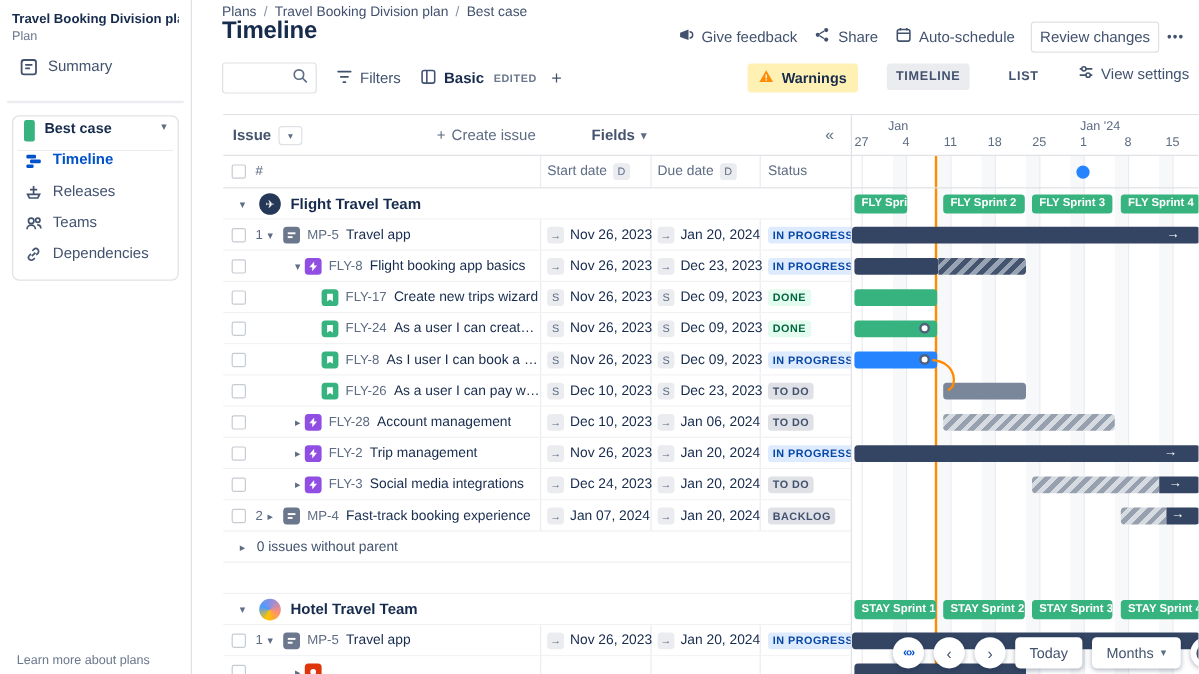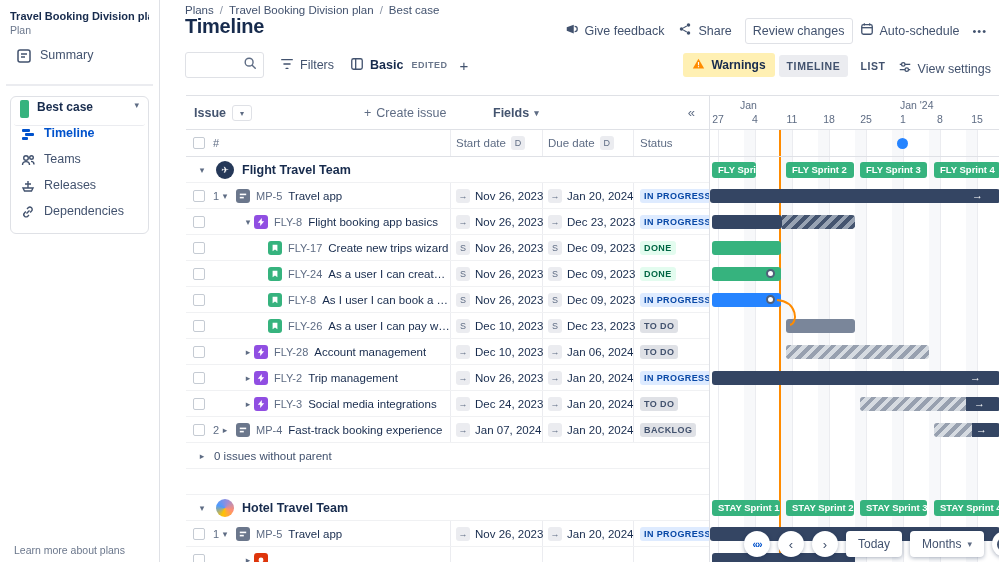--- a/index.html
+++ b/index.html
@@ -34,21 +34,21 @@
 .more-btn{font-size:11px;letter-spacing:1px;color:#42526E;padding:5px 6px;cursor:pointer}
 
 
 .toolbar{position:absolute;left:185px;top:51px;right:8px;height:28px;display:flex;align-items:center}
 .search-box{width:79px;height:26px;border:1.5px solid #DFE1E6;border-radius:3px;display:flex;align-items:center;background:#fff;padding:0 5px}
 .search-box input{border:0;outline:0;width:52px;font-size:12px;font-family:inherit}
 .tb-item{display:flex;align-items:center;gap:6px;color:#42526E;font-size:12.5px;margin-left:16px;cursor:pointer;white-space:nowrap}
 .view-name{color:#172B4D;font-weight:600}
 .view-badge{font-size:9px;font-weight:700;color:#6B778C;letter-spacing:.5px;margin-left:2px}
 .plus-btn{margin-left:12px;font-size:15px;color:#42526E;cursor:pointer}
-.toolbar-right{margin-left:auto;display:flex;align-items:flex-end;gap:4px}
+.toolbar-right{margin-left:auto;display:flex;align-items:flex-start;gap:24px}
 .warnings-pill{display:flex;align-items:center;gap:6px;background:#FFF0B3;border-radius:3px;padding:4px 9px;font-size:12px;font-weight:600;color:#172B4D;cursor:pointer}
 .seg{font-size:10.5px;font-weight:700;letter-spacing:.6px;color:#42526E;padding:5px 8px;border-radius:3px;cursor:pointer}
 .seg.active{background:#EBECF0}
 .view-settings{display:flex;align-items:center;gap:6px;font-size:12.5px;color:#42526E;cursor:pointer}
 
 
 .board{position:absolute;left:186px;top:95px;right:0;bottom:0;display:flex;border-top:1.5px solid #DFE1E6}
 .table-panel{width:523px;flex:0 0 523px;background:#fff}
 .thead{height:34px;position:relative;border-bottom:1.5px solid #DFE1E6;color:#44546F}
 .th-issue{position:absolute;left:8px;top:10px;font-size:12.5px;font-weight:700}
@@ -149,36 +149,36 @@
               <rect x="2" y="3" width="8" height="3" rx="1" fill="#0052CC"></rect>
               <rect x="5" y="7" width="9" height="3" rx="1" fill="#0052CC"></rect>
               <rect x="2" y="11" width="6" height="3" rx="1" fill="#0052CC"></rect>
             </svg>
           </span>
         <span>Timeline</span>
       </div>
       <div class="side-row">
         <span class="sicon">
             <svg width="16" height="16" viewBox="0 0 16 16">
+              <path d="M3 10h10l-1.5 3h-7L3 10z" fill="none" stroke="#42526E" stroke-width="1.4"></path>
+              <path d="M8 3v7M5 6h6" stroke="#42526E" stroke-width="1.4"></path>
+            </svg>
+          </span>
+        <span>Releases</span>
+      </div>
+      <div class="side-row">
+        <span class="sicon">
+            <svg width="16" height="16" viewBox="0 0 16 16">
               <circle cx="6" cy="6" r="2.3" fill="none" stroke="#42526E" stroke-width="1.4"></circle>
               <path d="M2.5 13c0-2 1.6-3.4 3.5-3.4S9.5 11 9.5 13" fill="none" stroke="#42526E" stroke-width="1.4"></path>
               <circle cx="11.5" cy="5.5" r="1.8" fill="none" stroke="#42526E" stroke-width="1.4"></circle>
               <path d="M11 9.4c1.8 0 3 1.4 3 3" fill="none" stroke="#42526E" stroke-width="1.4"></path>
             </svg>
           </span>
         <span>Teams</span>
-      </div>
-      <div class="side-row">
-        <span class="sicon">
-            <svg width="16" height="16" viewBox="0 0 16 16">
-              <path d="M3 10h10l-1.5 3h-7L3 10z" fill="none" stroke="#42526E" stroke-width="1.4"></path>
-              <path d="M8 3v7M5 6h6" stroke="#42526E" stroke-width="1.4"></path>
-            </svg>
-          </span>
-        <span>Releases</span>
       </div>
       <div class="side-row">
         <span class="sicon">
             <svg width="16" height="16" viewBox="0 0 16 16">
               <path d="M6.5 9.5L9.5 6.5" stroke="#42526E" stroke-width="1.4"></path>
               <path d="M7 5l1.2-1.2a2.3 2.3 0 013.3 3.3L10.2 8.4" fill="none" stroke="#42526E" stroke-width="1.4"></path>
               <path d="M9 11l-1.2 1.2a2.3 2.3 0 01-3.3-3.3L5.8 7.6" fill="none" stroke="#42526E" stroke-width="1.4"></path>
             </svg>
           </span>
         <span>Dependencies</span>
@@ -208,31 +208,31 @@
     </span>
     <span class="h-btn">
       <span><svg width="14" height="14" viewBox="0 0 16 16">
             <circle cx="12" cy="3.5" r="2" fill="#42526E"></circle>
             <circle cx="4" cy="8" r="2" fill="#42526E"></circle>
             <circle cx="12" cy="12.5" r="2" fill="#42526E"></circle>
             <path d="M5.8 7L10 4.5M5.8 9l4.2 2.5" stroke="#42526E" stroke-width="1.3"></path>
           </svg></span>
       <span>Share</span>
     </span>
-    <span class="h-btn boxed">
-      <span>Review changes</span>
-    </span>
     <span class="h-btn">
       <span><svg width="14" height="14" viewBox="0 0 16 16">
             <rect x="2" y="3" width="12" height="11" rx="2" fill="none" stroke="#42526E" stroke-width="1.5"></rect>
             <line x1="2" y1="6.5" x2="14" y2="6.5" stroke="#42526E" stroke-width="1.5"></line>
             <line x1="5" y1="1.5" x2="5" y2="4" stroke="#42526E" stroke-width="1.5"></line>
             <line x1="11" y1="1.5" x2="11" y2="4" stroke="#42526E" stroke-width="1.5"></line>
           </svg></span>
       <span>Auto-schedule</span>
+    </span>
+    <span class="h-btn boxed">
+      <span>Review changes</span>
     </span>
     <span class="more-btn">•••</span>
   </div>
 
   <div class="toolbar">
     <div class="search-box">
       <input type="text" style="">
       <span><svg width="14" height="14" viewBox="0 0 16 16">
             <circle cx="7" cy="7" r="4.5" fill="none" stroke="#5E6C84" stroke-width="1.6"></circle>
             <line x1="10.5" y1="10.5" x2="14" y2="14" stroke="#5E6C84" stroke-width="1.6" stroke-linecap="round"></line>

